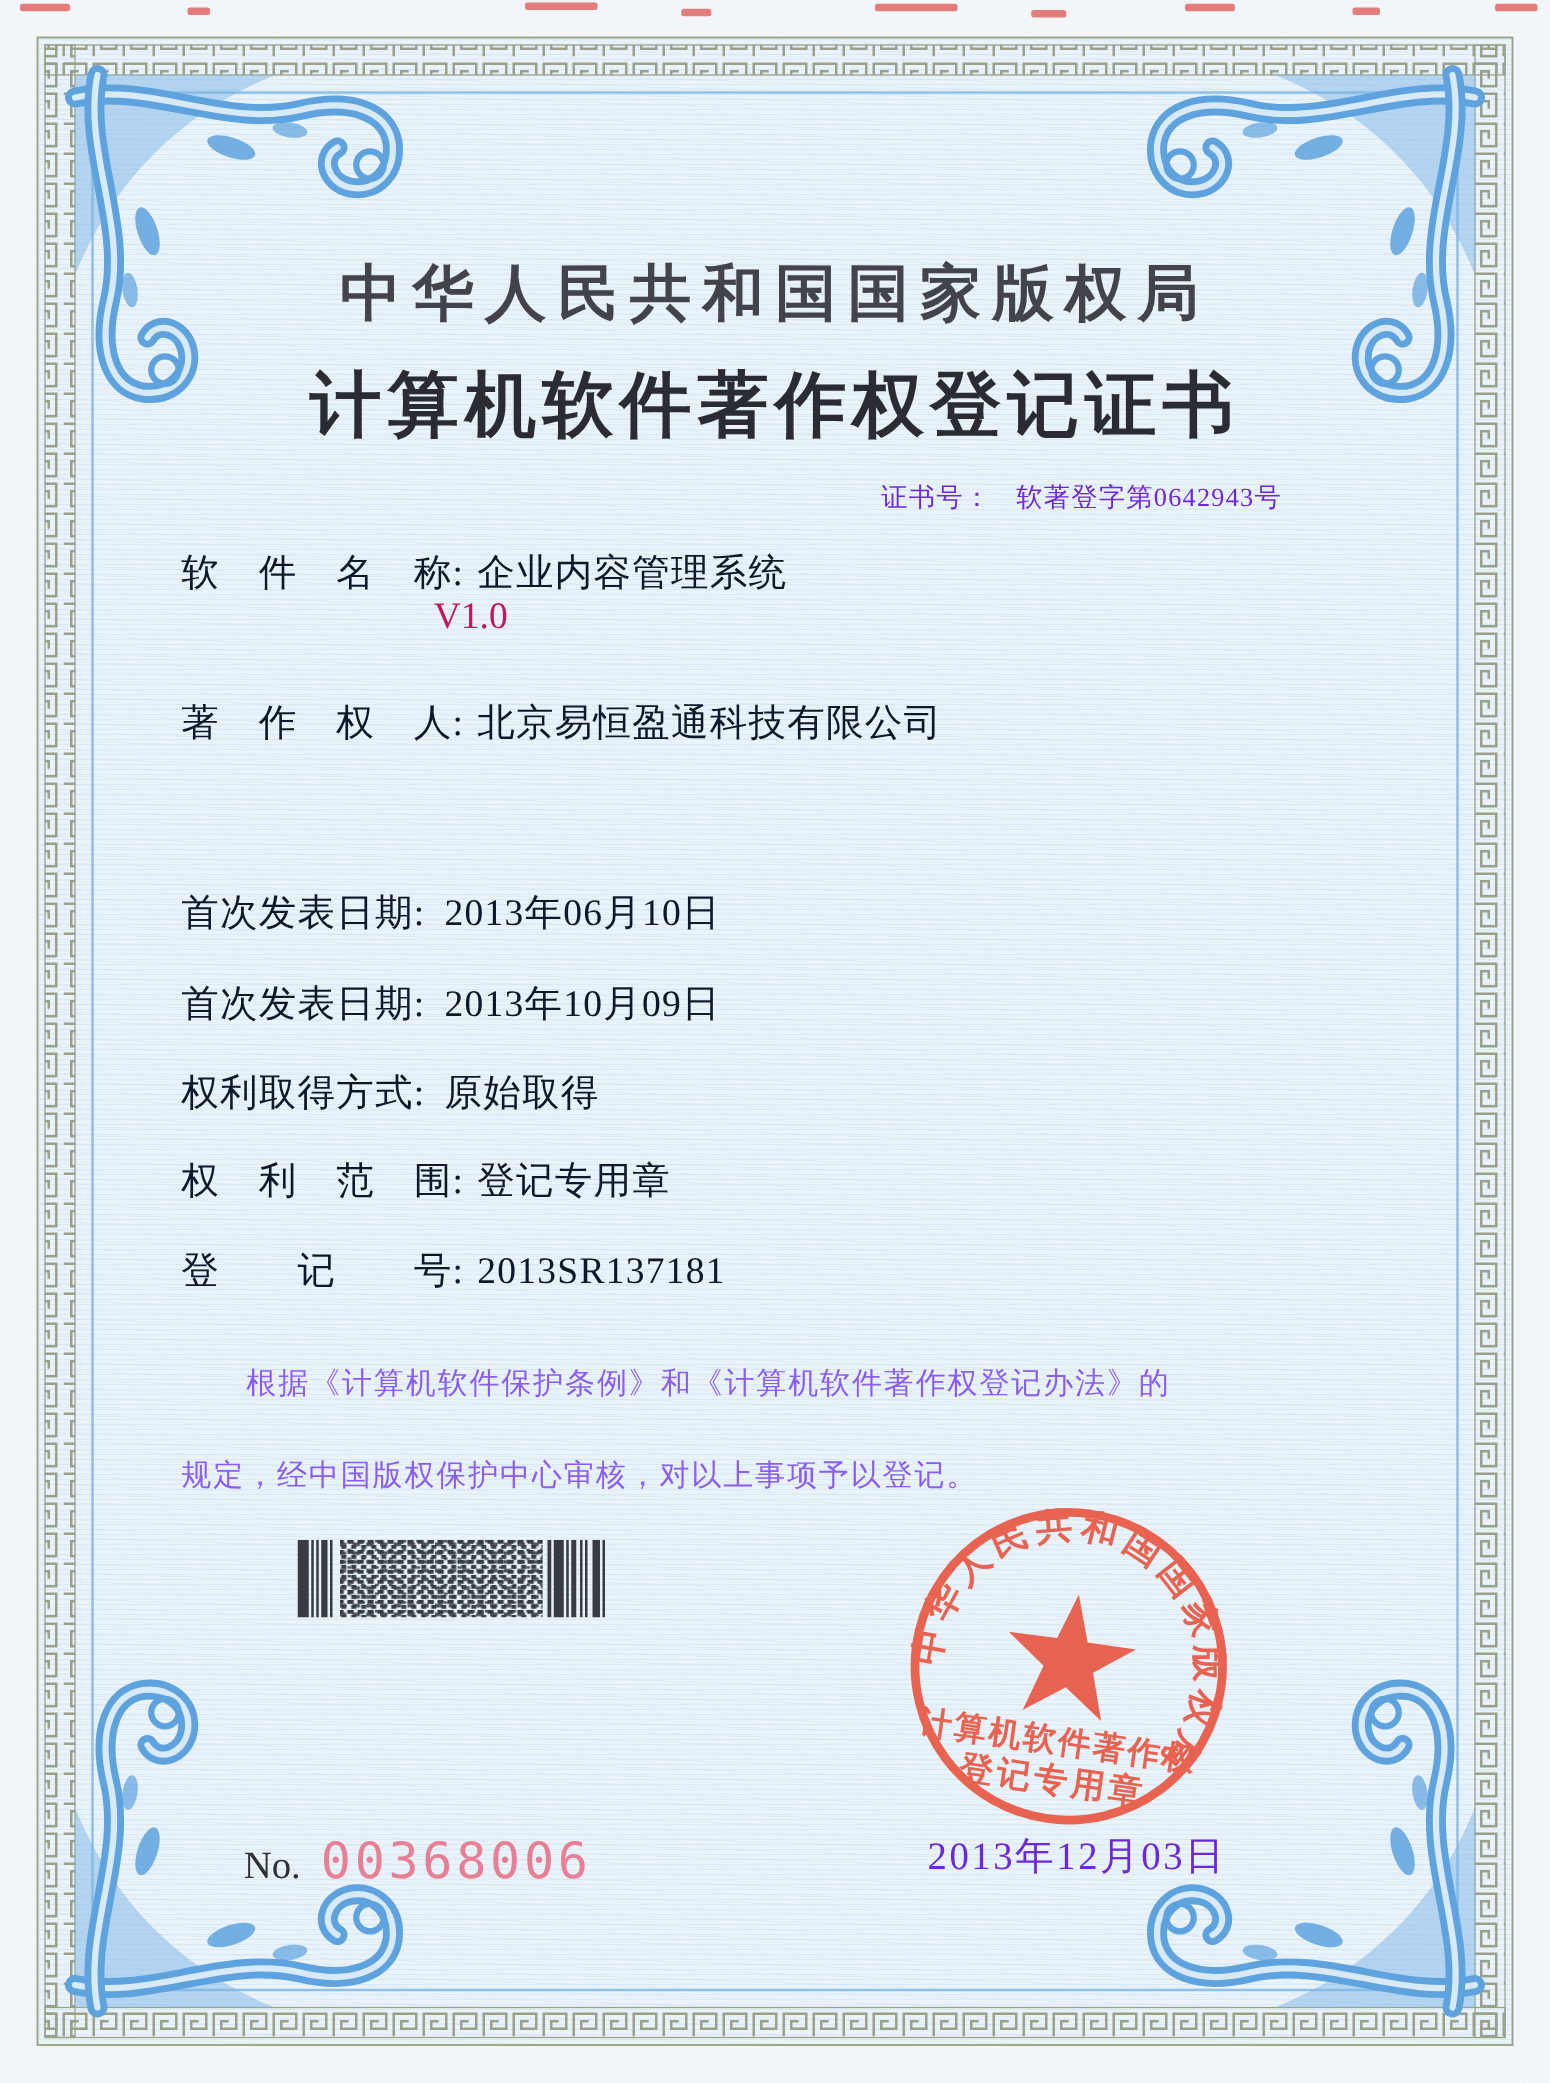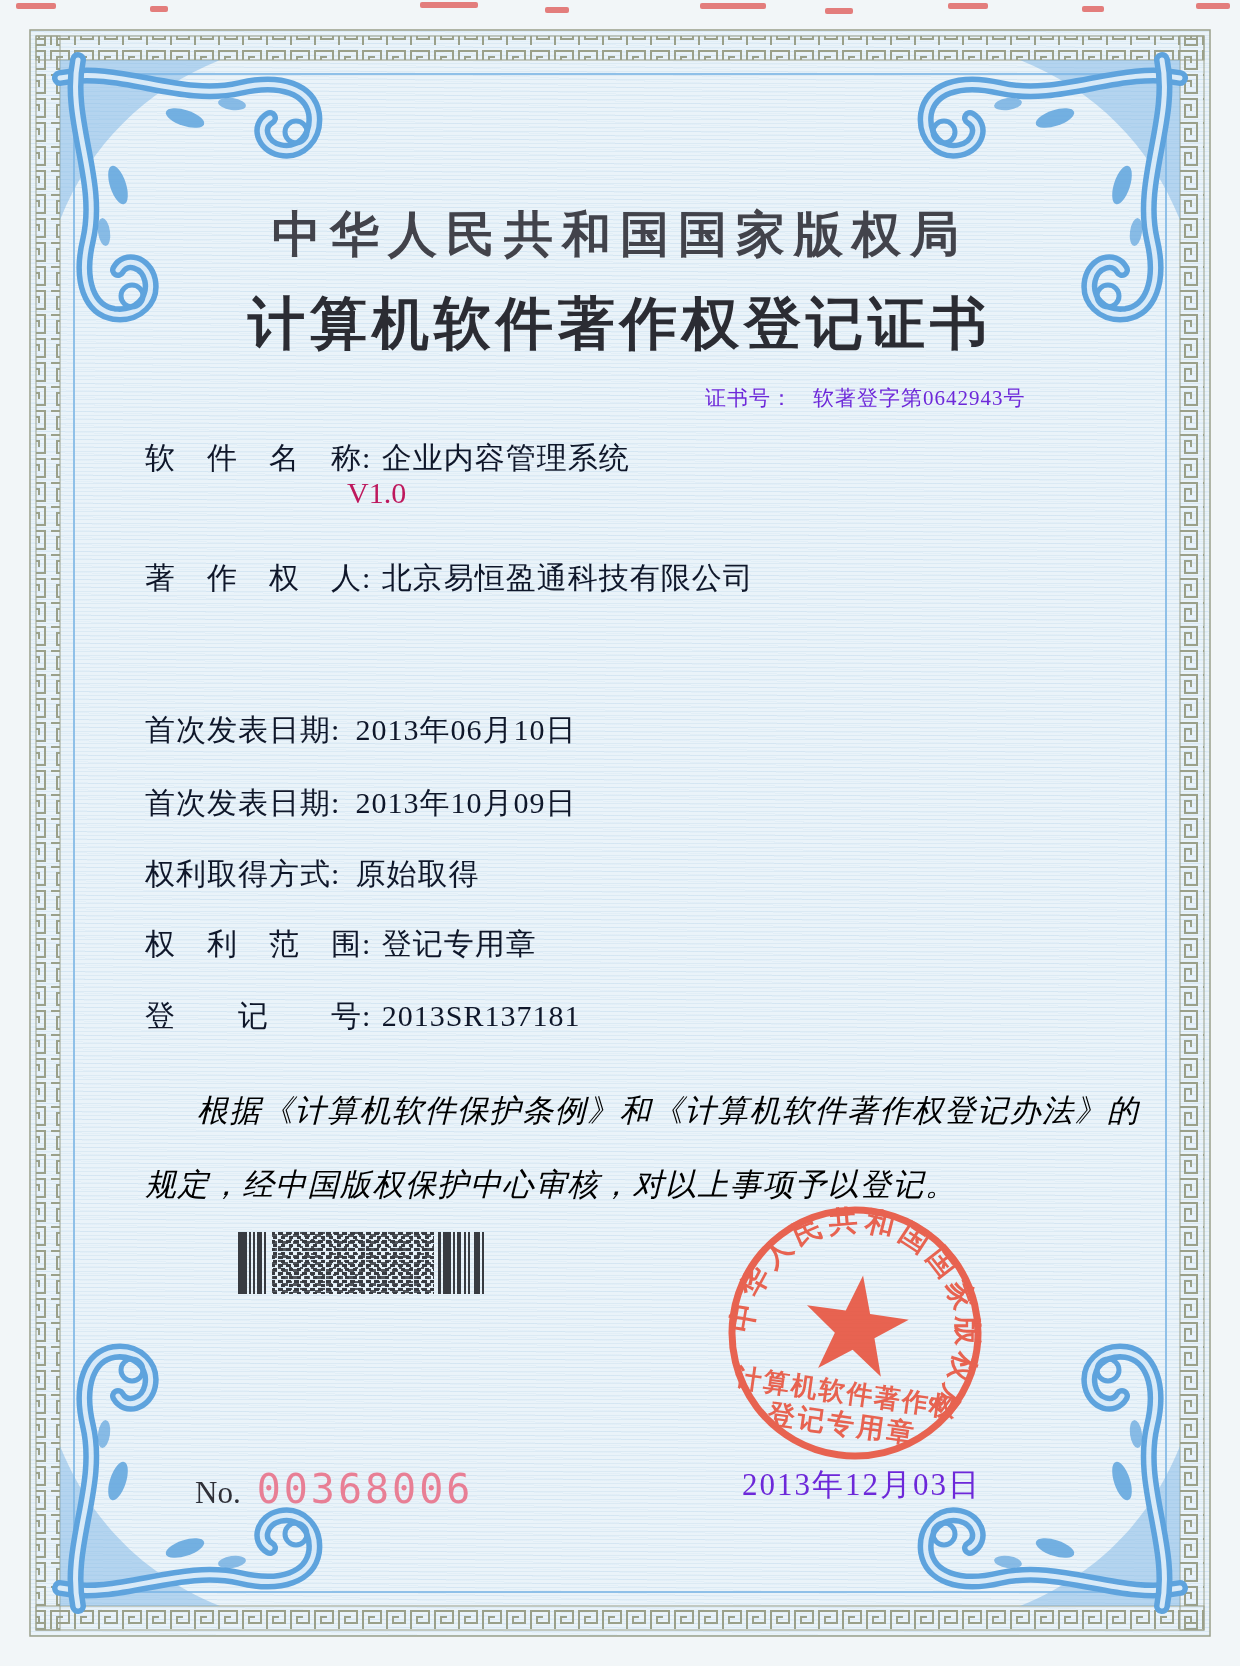--- a/index.html
+++ b/index.html
@@ -23,21 +23,21 @@
   .cert-title{position:absolute;top:278px;left:0;width:100%;box-sizing:border-box;
     text-align:center;font-size:57px;font-weight:700;letter-spacing:5px;color:#2b2c33;}
   .cert-no{position:absolute;left:705px;top:376px;font-size:21px;color:#6d28d9;letter-spacing:1px;}
   .cert-no .val{margin-left:20px;}
 
   .field-row{position:absolute;left:145px;font-size:30px;color:#0f172a;letter-spacing:1px;white-space:nowrap;}
   .field-row .label{display:inline-block;min-width:200px;}
   .field-row .value{margin-left:2px;}
   .value-line2{position:absolute;left:347px;font-size:30px;color:#be185d;}
 
-  .statement{position:absolute;left:145px;width:950px;font-size:31px;color:#000000;letter-spacing:1.5px;white-space:nowrap;font-style:italic;}
+  .statement{position:absolute;left:145px;width:950px;font-size:24px;color:#8b5cf6;letter-spacing:1.5px;white-space:nowrap;}
   .statement.indent{text-indent:52px;}
 
   .barcode{position:absolute;left:238px;top:1224px;z-index:3;}
 
   .seal{position:absolute;left:718px;top:1188px;width:274px;height:274px;z-index:5;}
   .issue-date{position:absolute;left:742px;top:1456px;font-size:31px;color:#6d28d9;letter-spacing:2px;z-index:6;}
   .serial{position:absolute;left:195px;top:1458px;font-size:31px;color:#2f3038;z-index:3;}
   .serial .num{font-family:"DejaVu Sans Mono","Liberation Mono",monospace;
     color:#e87f95;letter-spacing:3px;margin-left:16px;font-size:40px;}
 

